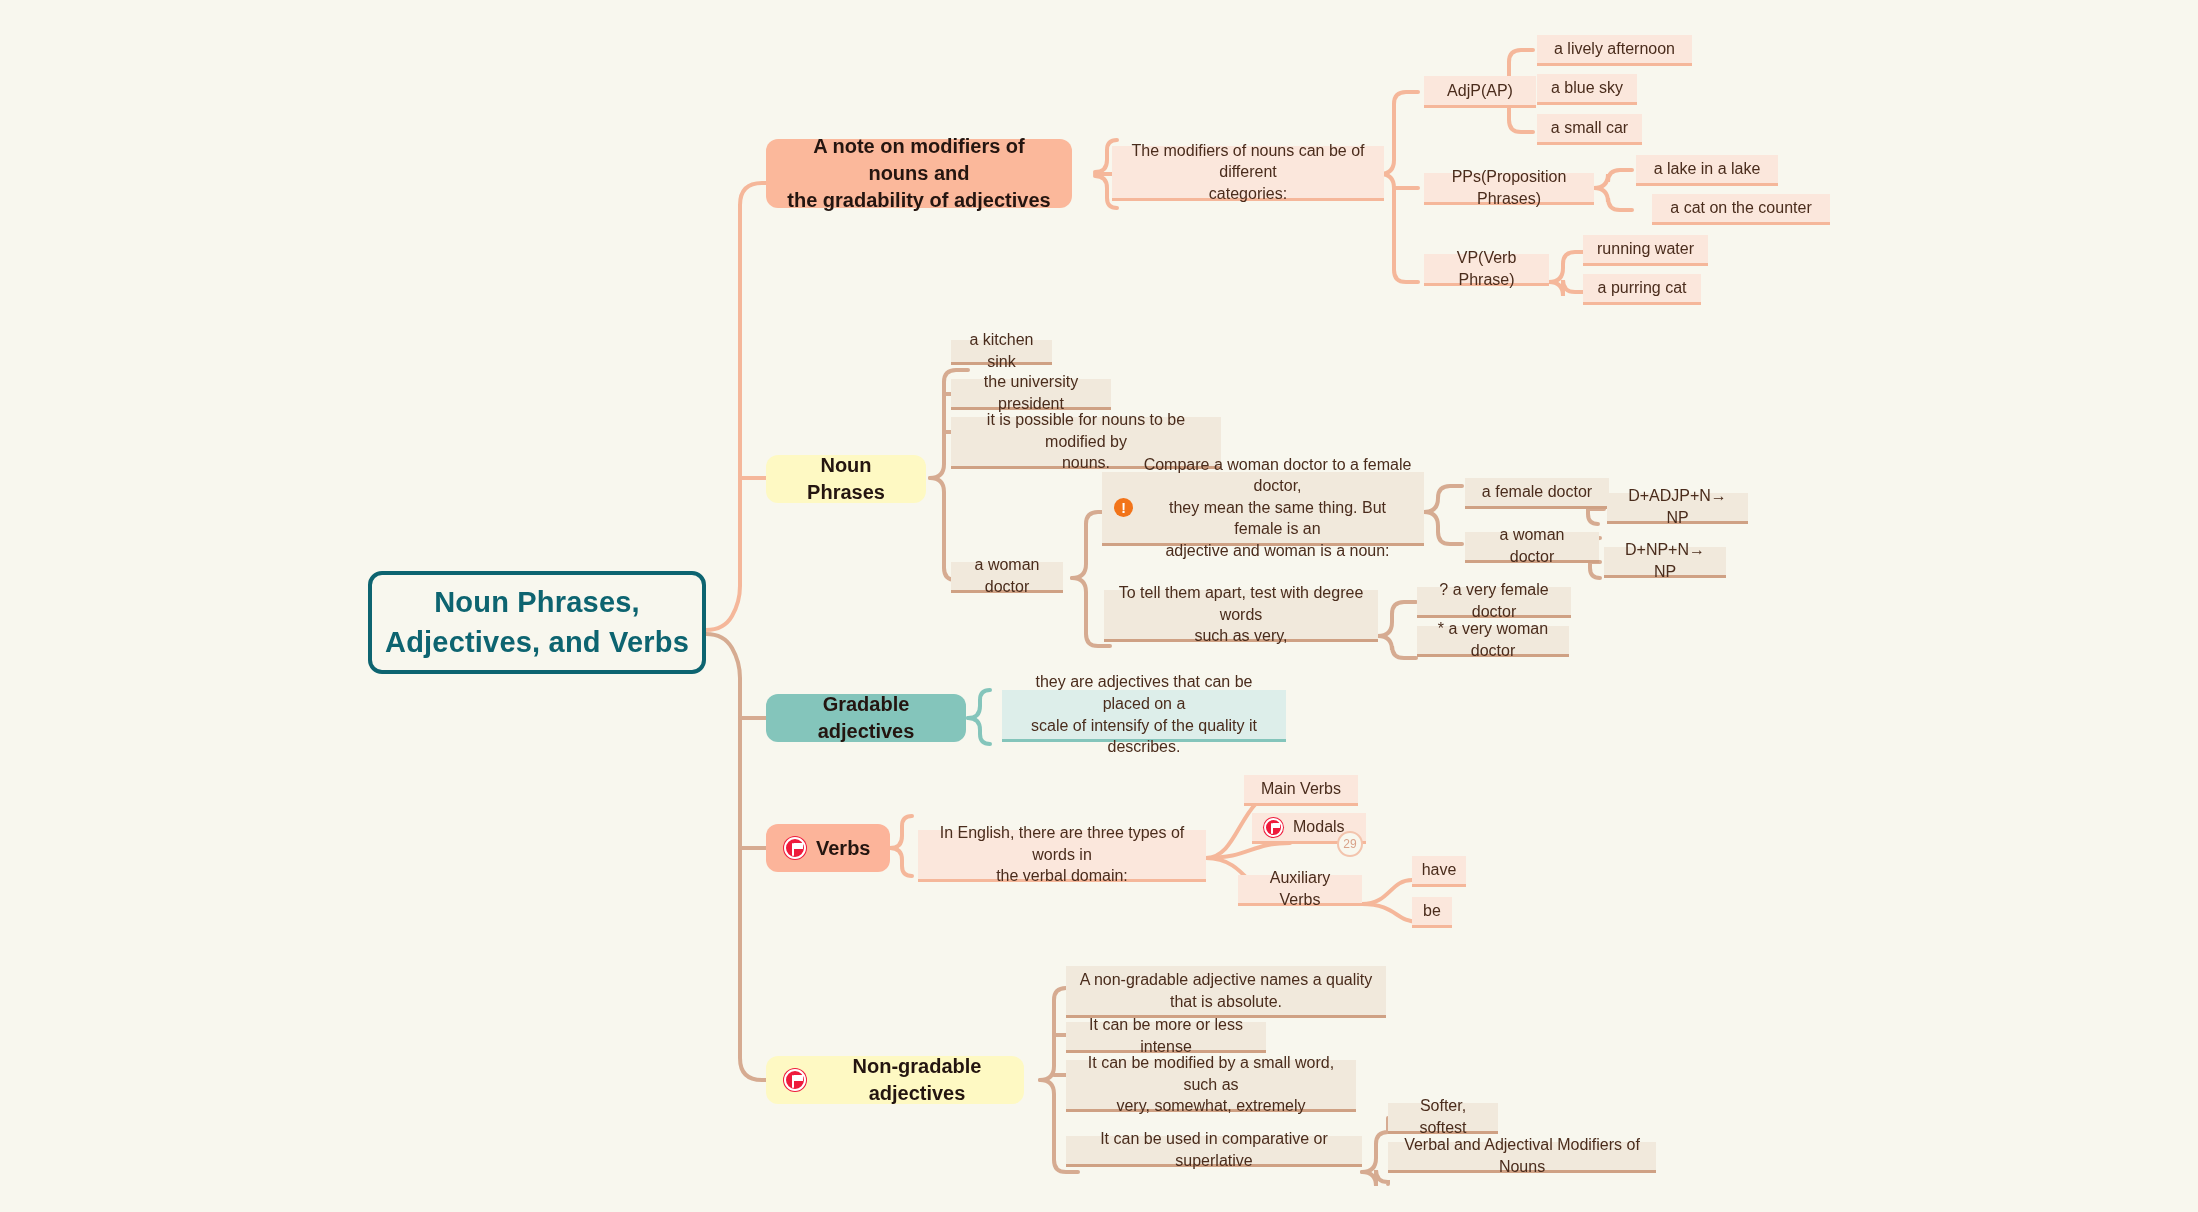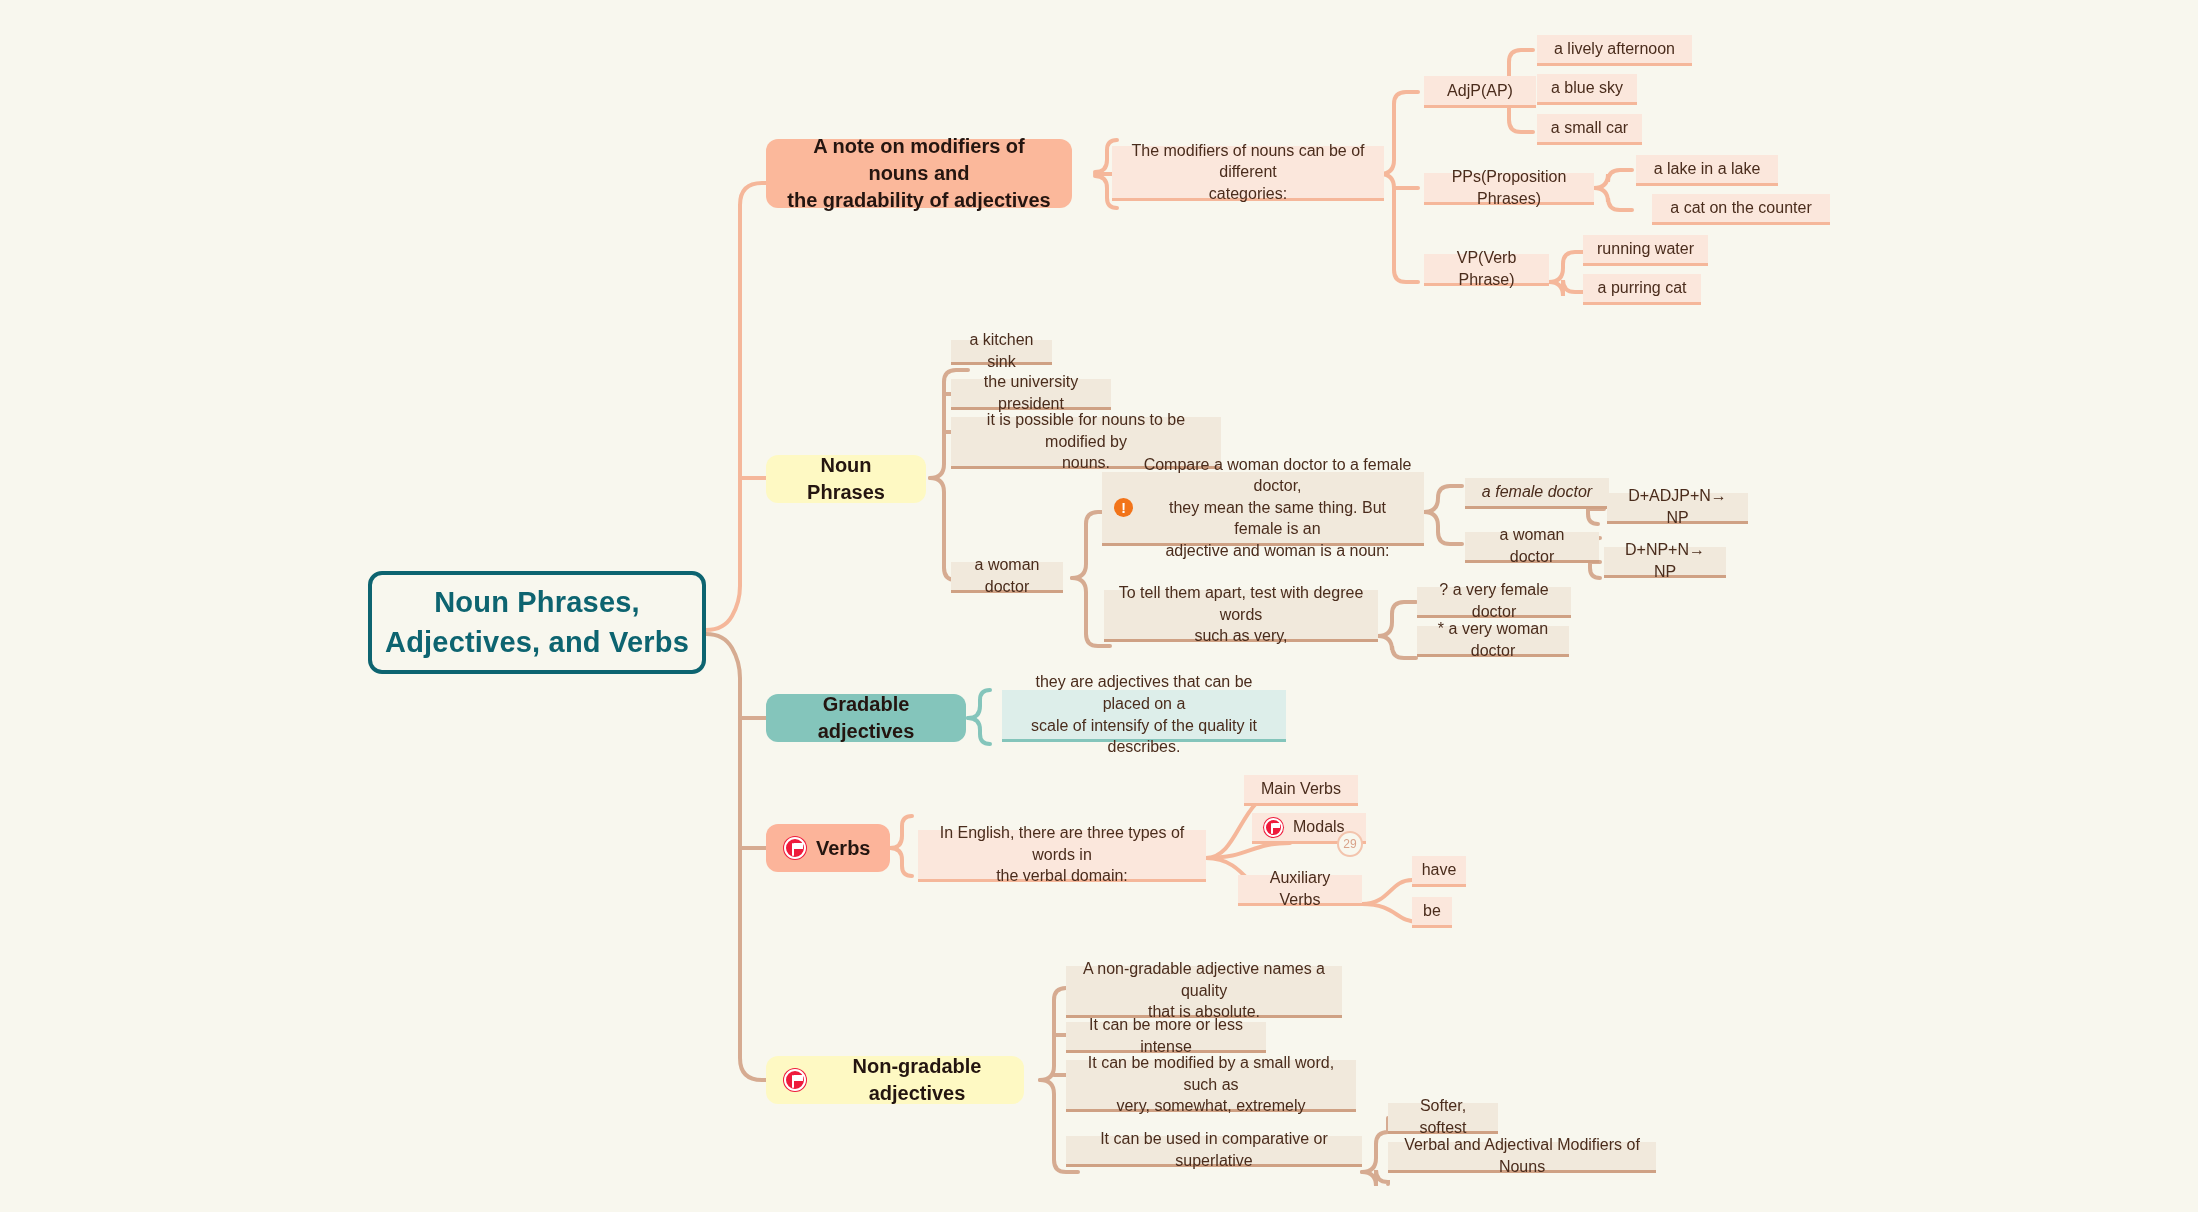--- a/index.html
+++ b/index.html
@@ -228,21 +228,21 @@
     <span>a woman doctor</span>
   </div>
 
   <div class="node leaf beigebg withicon" style="left:1102px; top:472px; width:322px; height:74px; text-align:center;">
     <span class="warn">!</span>
     <span style="flex:1;">Compare a woman doctor to a female doctor,
 they mean the same thing. But female is an
 adjective and woman is a noun:</span>
   </div>
 
-  <div class="node leaf beigebg" style="left:1465px; top:478px; width:144px; height:31px;font-style:italic;">
+  <div class="node leaf beigebg" style="left:1465px; top:478px; width:144px; height:31px;">
     <span>a female doctor</span>
   </div>
   <div class="node leaf beigebg" style="left:1607px; top:493px; width:141px; height:31px;">
     <span>D+ADJP+N→ NP</span>
   </div>
 
   <div class="node leaf beigebg" style="left:1465px; top:532px; width:134px; height:31px;">
     <span>a woman doctor</span>
   </div>
   <div class="node leaf beigebg" style="left:1604px; top:547px; width:122px; height:31px;">
@@ -297,21 +297,21 @@
   </div>
   <div class="node leaf pinkbg" style="left:1412px; top:897px; width:40px; height:31px;">
     <span>be</span>
   </div>
 
   <div class="node pill tan withicon" style="left:766px; top:1056px; width:258px; height:48px; justify-content:flex-start; padding-left:18px;gap:20px;">
     <span class="flag"></span>
     <span>Non-gradable adjectives</span>
   </div>
 
-  <div class="node leaf beigebg" style="left:1066px; top:966px; width:276px; height:52px;">
+  <div class="node leaf beigebg" style="left:1066px; top:966px; width:320px; height:52px;">
     <span>A non-gradable adjective names a quality
 that is absolute.</span>
   </div>
   <div class="node leaf beigebg" style="left:1066px; top:1022px; width:200px; height:31px;">
     <span>It can be more or less intense</span>
   </div>
   <div class="node leaf beigebg" style="left:1066px; top:1060px; width:290px; height:52px;">
     <span>It can be modified by a small word, such as
 very, somewhat, extremely</span>
   </div>

